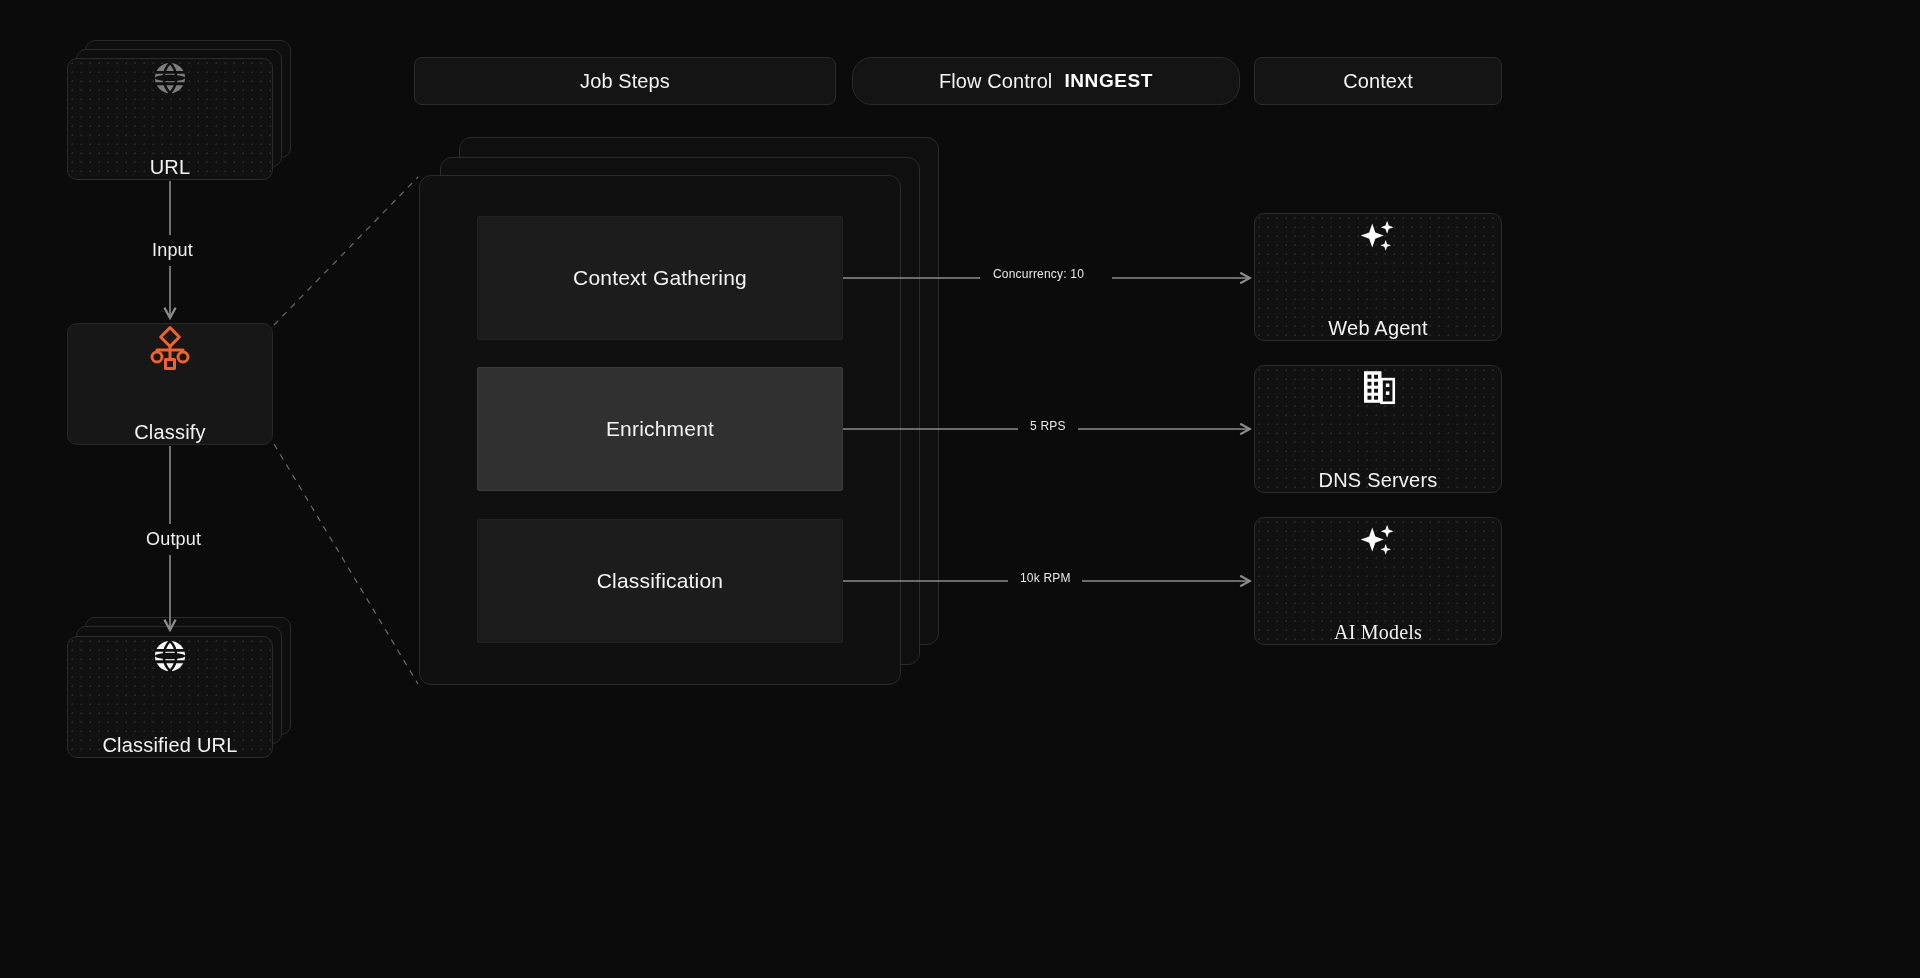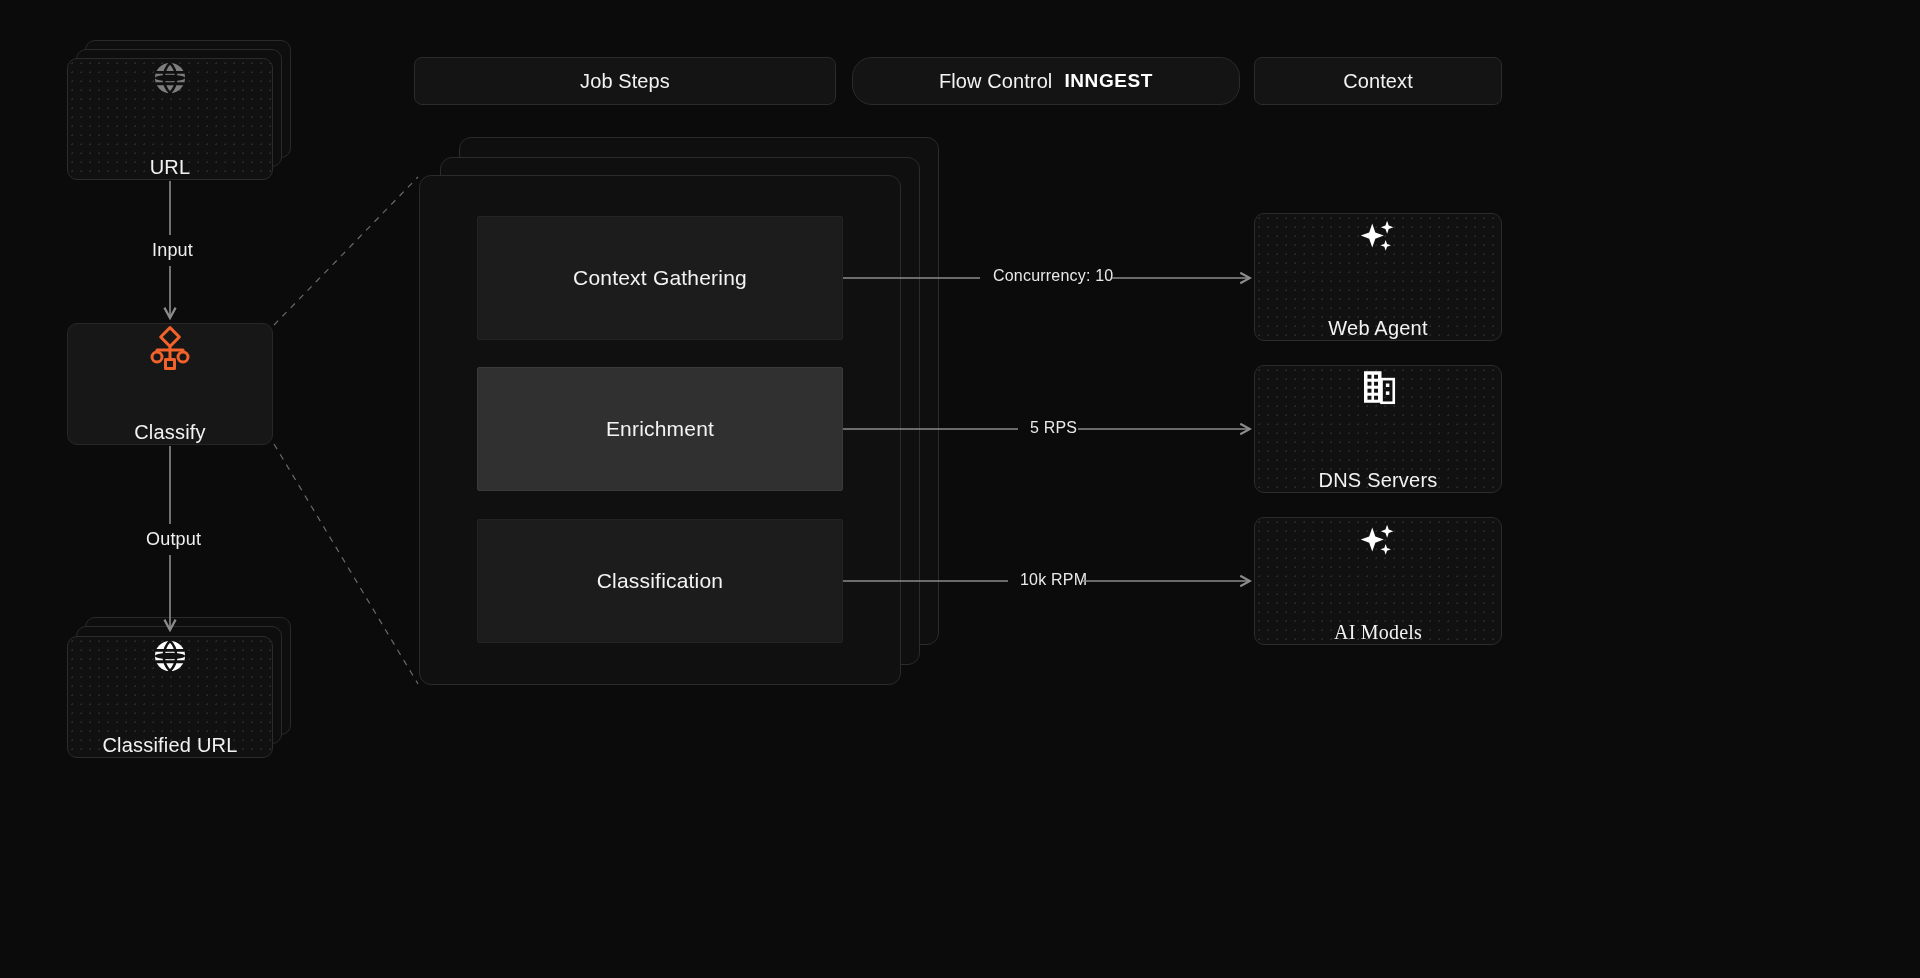--- a/index.html
+++ b/index.html
@@ -87,21 +87,21 @@
     color: #f0f0f0;
     font-size: 18px;
     letter-spacing: .2px;
     background: #0b0b0b;
     padding: 0 10px;
     white-space: nowrap;
   }
   .flow-label {
     position: absolute;
     color: #e9e9e9;
-    font-size: 16px;
+    font-size: 12px;
     letter-spacing: .2px;
     background: #0b0b0b;
     padding: 2px 8px;
     white-space: nowrap;
   }
   svg.wires { position:absolute; left:0; top:0; width:1920px; height:978px; pointer-events:none; }
 </style>
 </head>
 <body>
 

